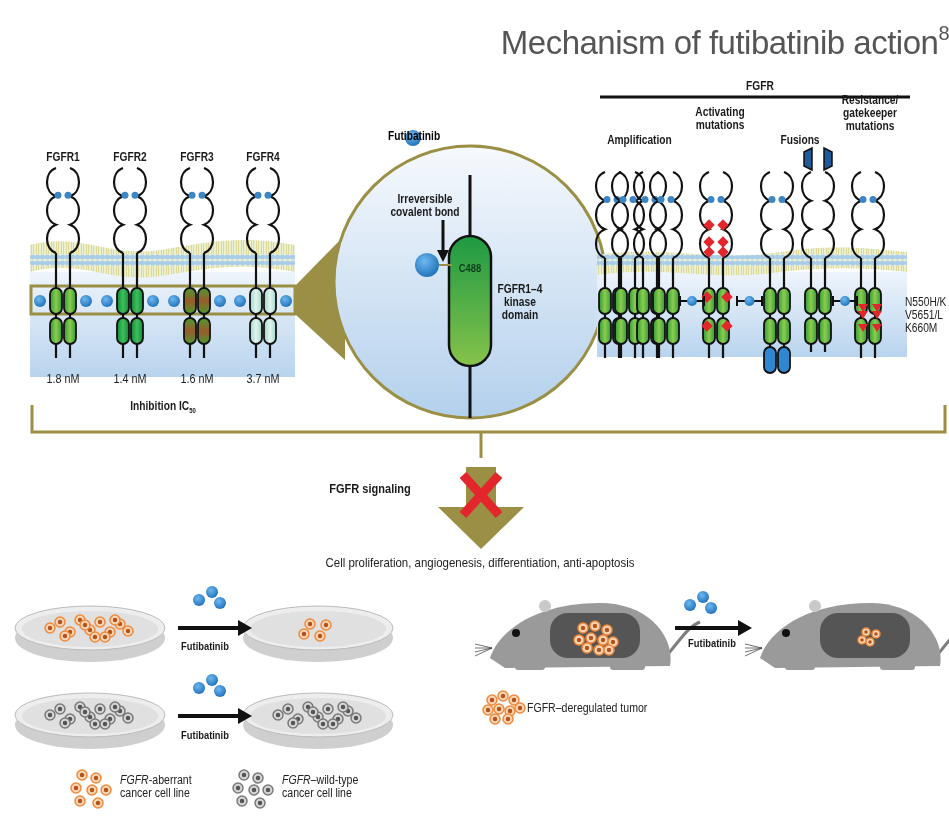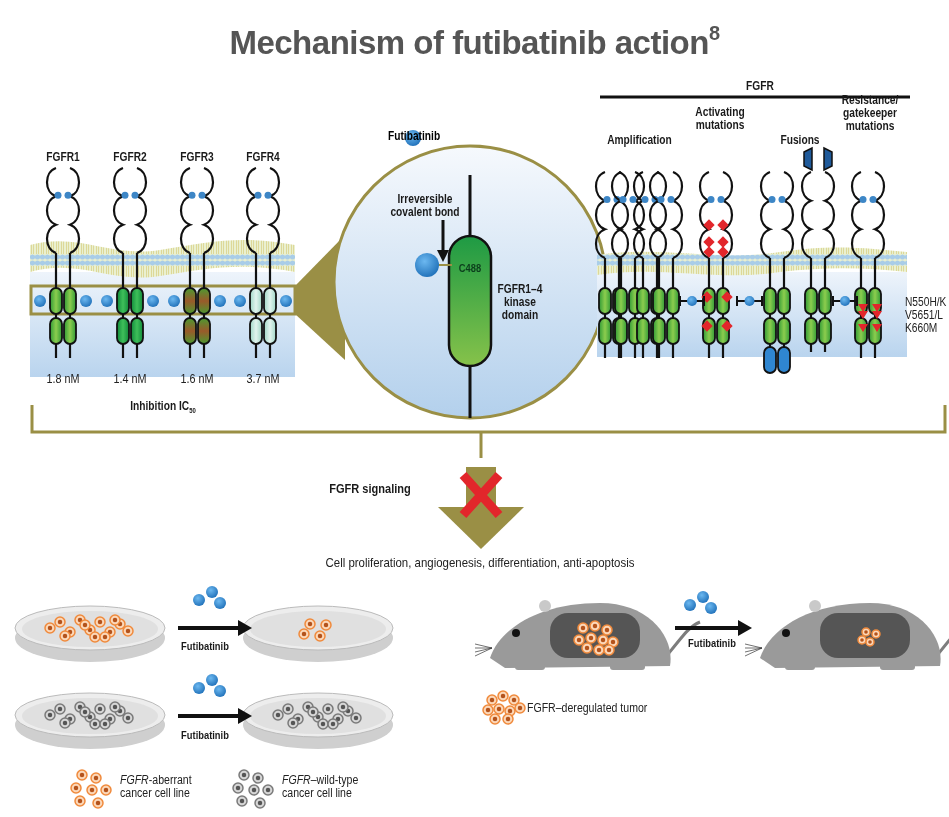--- a/index.html
+++ b/index.html
@@ -1,18 +1,18 @@
 <!DOCTYPE html>
 <html><head>
 <meta charset="utf-8">
 <style>
   html, body { margin:0; padding:0; background:#ffffff; }
   body { width:949px; height:817px; position:relative; overflow:hidden; font-family:"Liberation Sans", sans-serif; }
   .abs { position:absolute; }
-  .title { left:0; width:949px; top:24px; text-align:center; font-size:33px; font-weight:bold; color:#555555; letter-spacing:-0.5px; }
+  .title { left:0; width:949px; top:24px; text-align:right; font-size:33px; font-weight:normal; color:#555555; letter-spacing:-0.5px; }
   .title sup { font-size:20px; vertical-align:top; position:relative; top:-2px; }
   .lbl { font-family:"Liberation Sans", sans-serif; font-weight:bold; color:#1a1a1a; font-size:12px; line-height:13px; text-align:center; transform:scaleX(0.85); }
   .lbl-n { font-family:"Liberation Sans", sans-serif; color:#222; font-size:12px; line-height:13px; }
 </style>
 </head>
 <body>
 
 <div class="abs title"><span>Mechanism of futibatinib action</span><sup>8</sup></div>
 
 <svg class="abs" style="left:0;top:0" width="949" height="817" viewBox="0 0 949 817">

